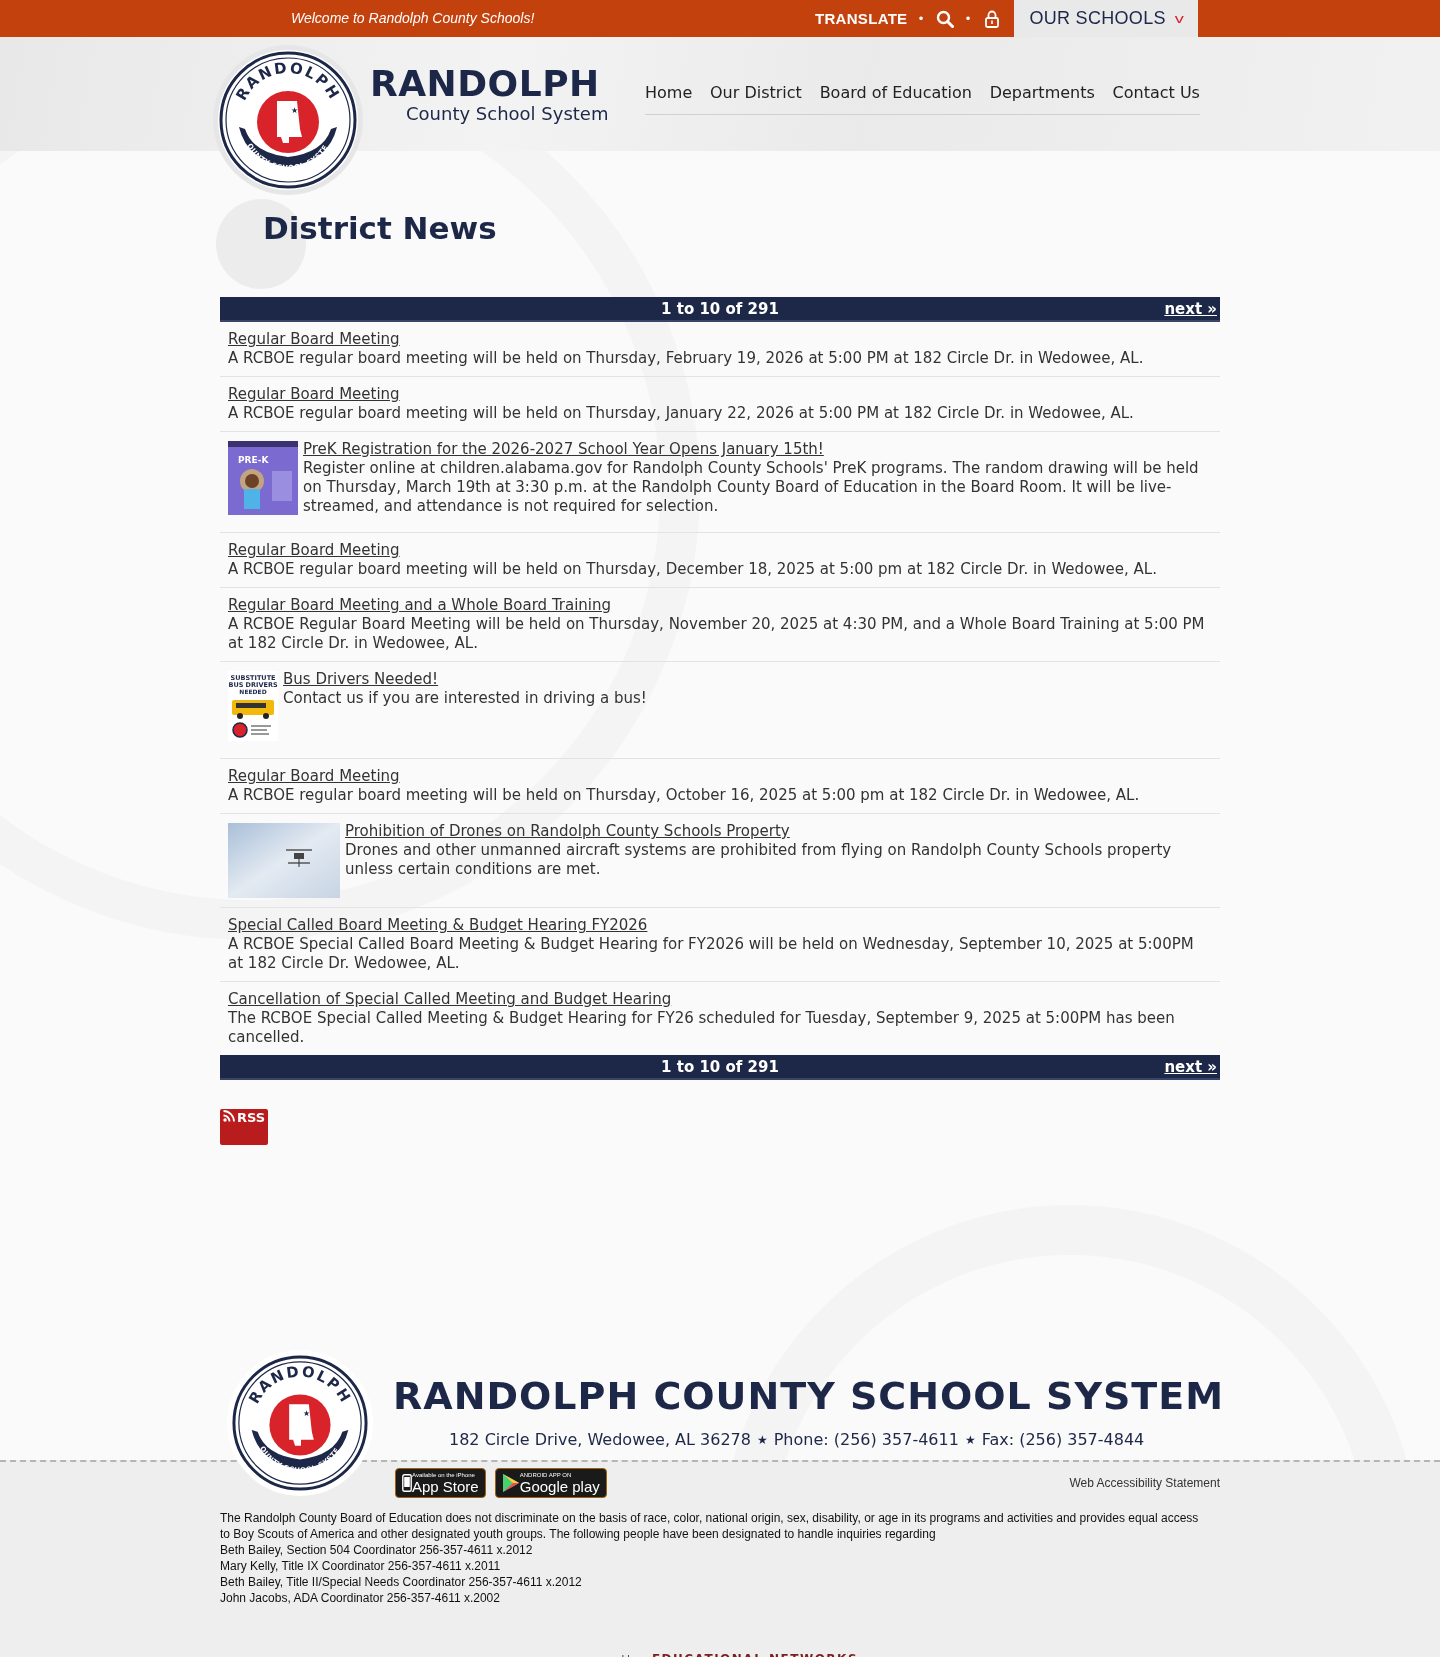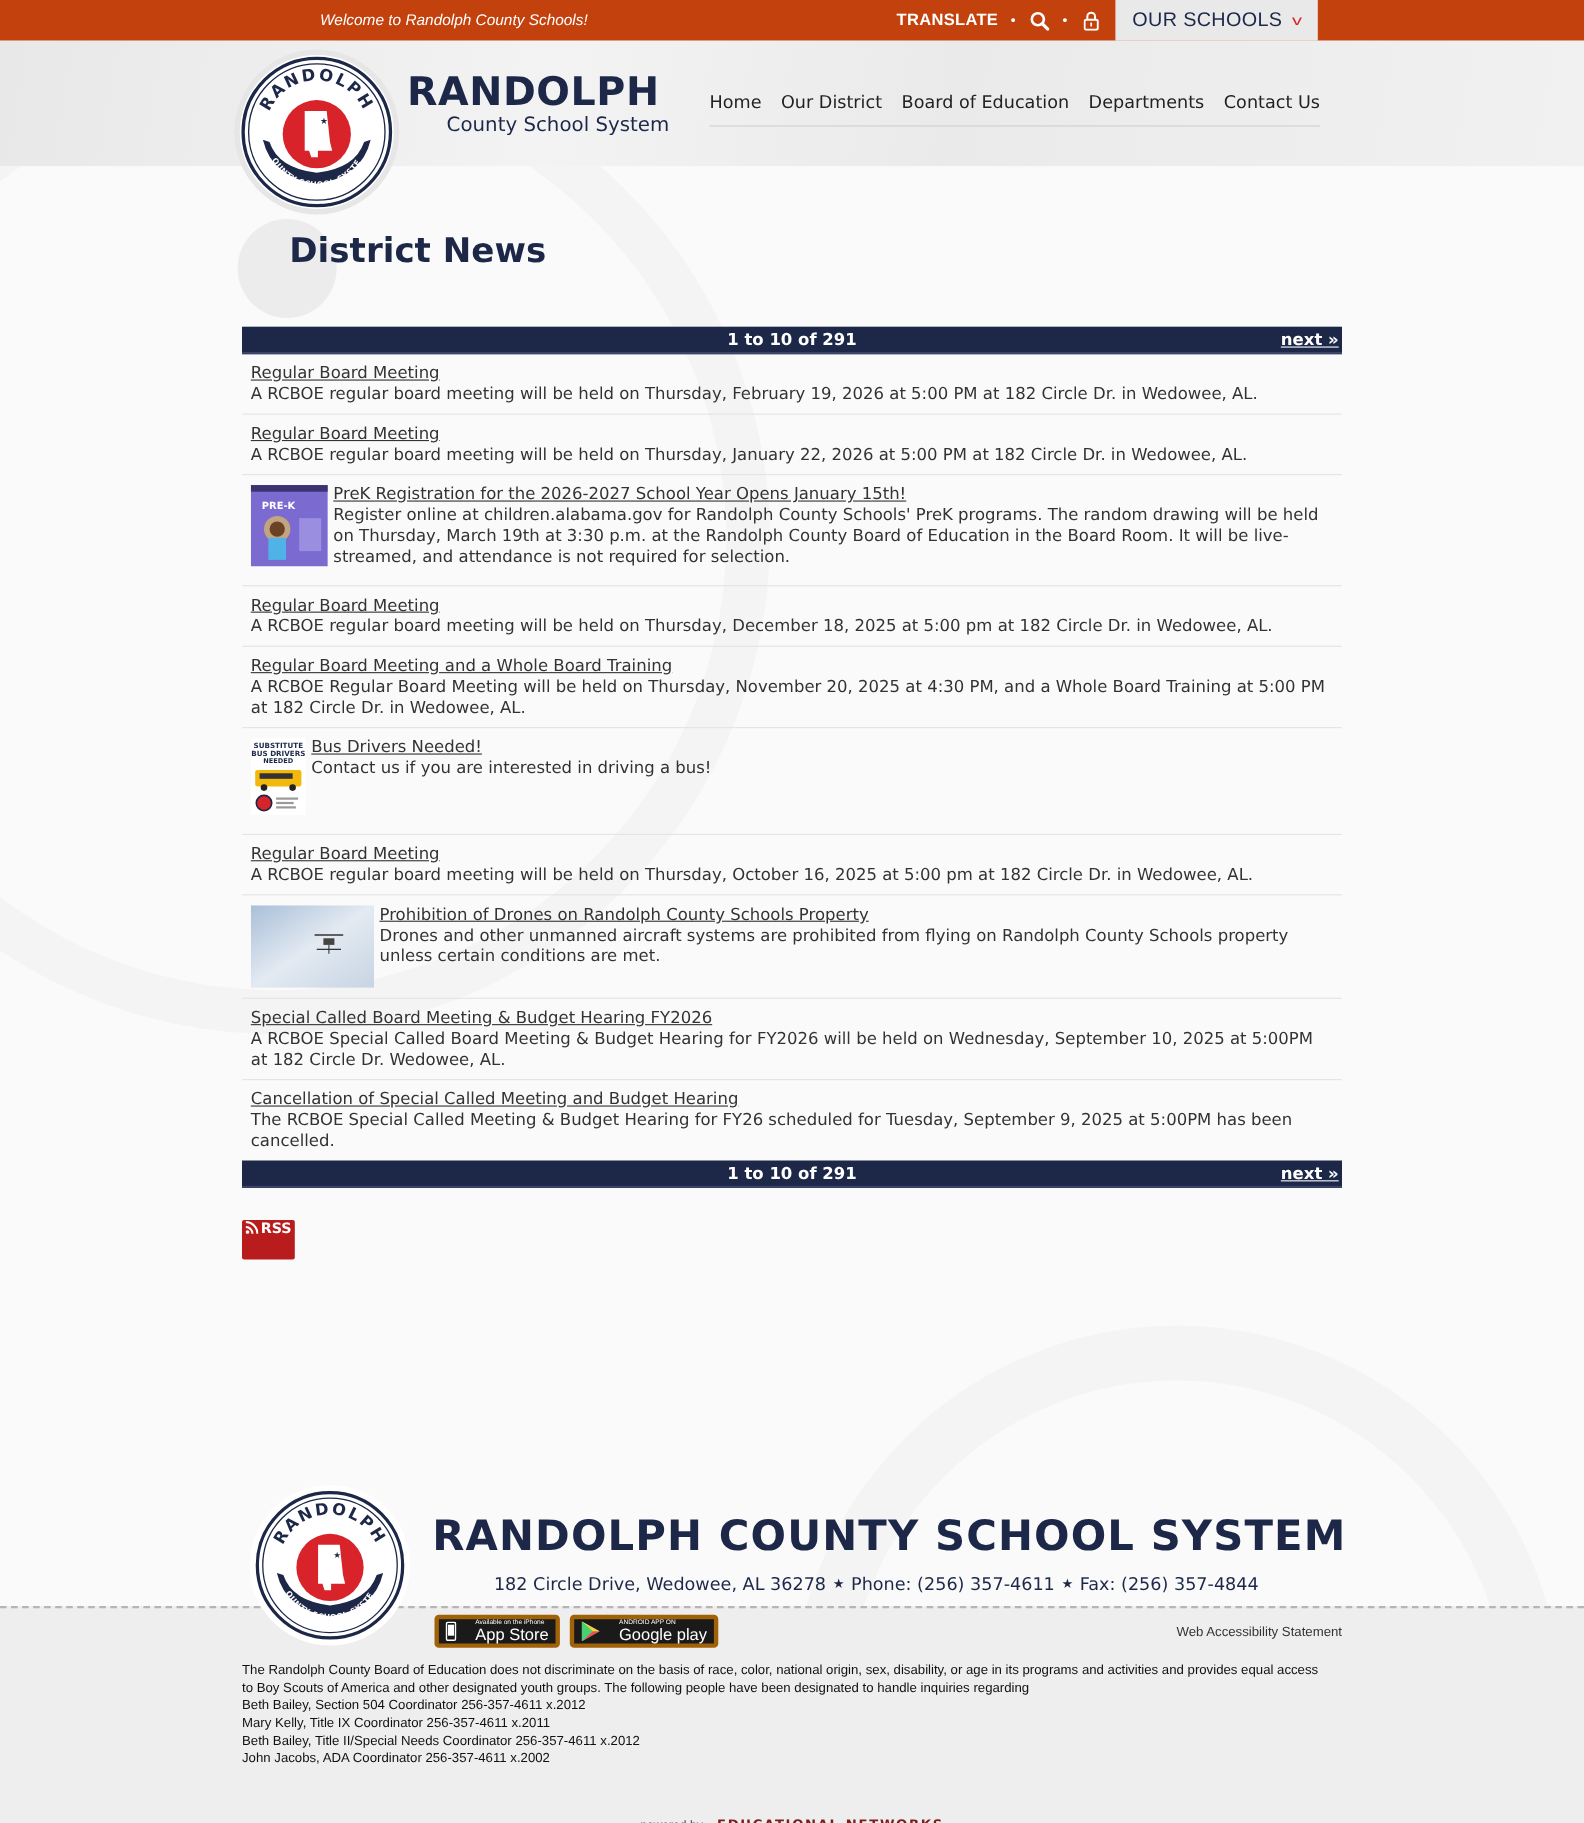--- a/index.html
+++ b/index.html
@@ -138,22 +138,22 @@
     position: absolute; left: 449px; top: 80px;
     font-family: "DejaVu Sans", sans-serif; font-size: 16px; color: #1d2748; white-space: nowrap;
   }
   .footer-contact .star { font-size: 12px; margin: 0 6px; position: relative; top: -1px; }
   .footer-bottom {
     background: #eeeeee; border-top: 2px dashed #b5b5b5;
     position: relative; height: 222px;
   }
   .apps { position: absolute; left: 395px; top: 6px; display: flex; gap: 9px; }
   .app-badge {
-    height: 30px; background: #1a1a1a; border: 4px solid #a16207; border-radius: 4px;
-    color: #fff; display: flex; align-items: center; gap: 17px; padding: 0 6px;
+    height: 30px; background: #1a1a1a; border: 1px solid #a16207; border-radius: 4px;
+    color: #fff; display: flex; align-items: center; gap: 0; padding: 0 6px;
     font-family: "Liberation Sans", sans-serif; cursor: pointer;
   }
   .app-badge .small { font-size: 6px; display: block; line-height: 7px; }
   .app-badge .big { font-size: 15px; display: block; line-height: 15px; }
   .access {
     position: absolute; right: 220px; top: 14px;
     font-family: "Liberation Sans", sans-serif; font-size: 12px; color: #333;
     text-decoration: none; cursor: pointer;
   }
   .disclaimer {

